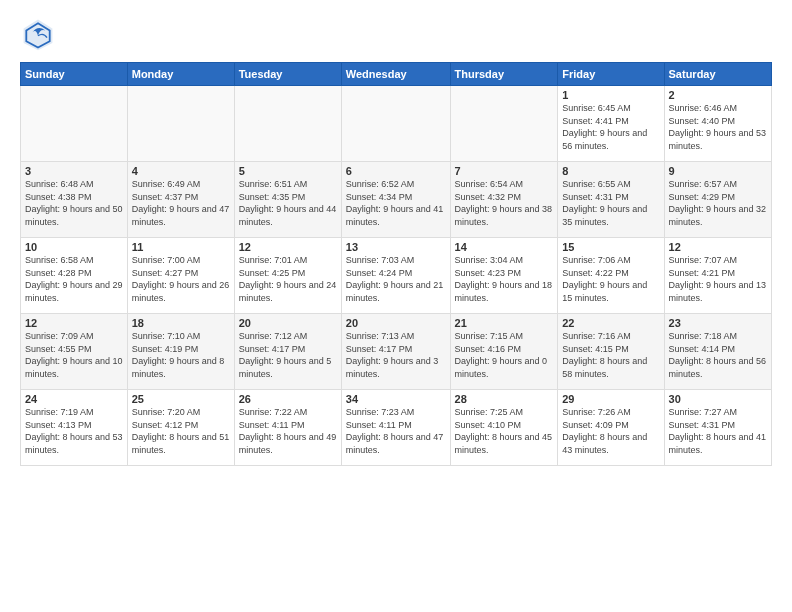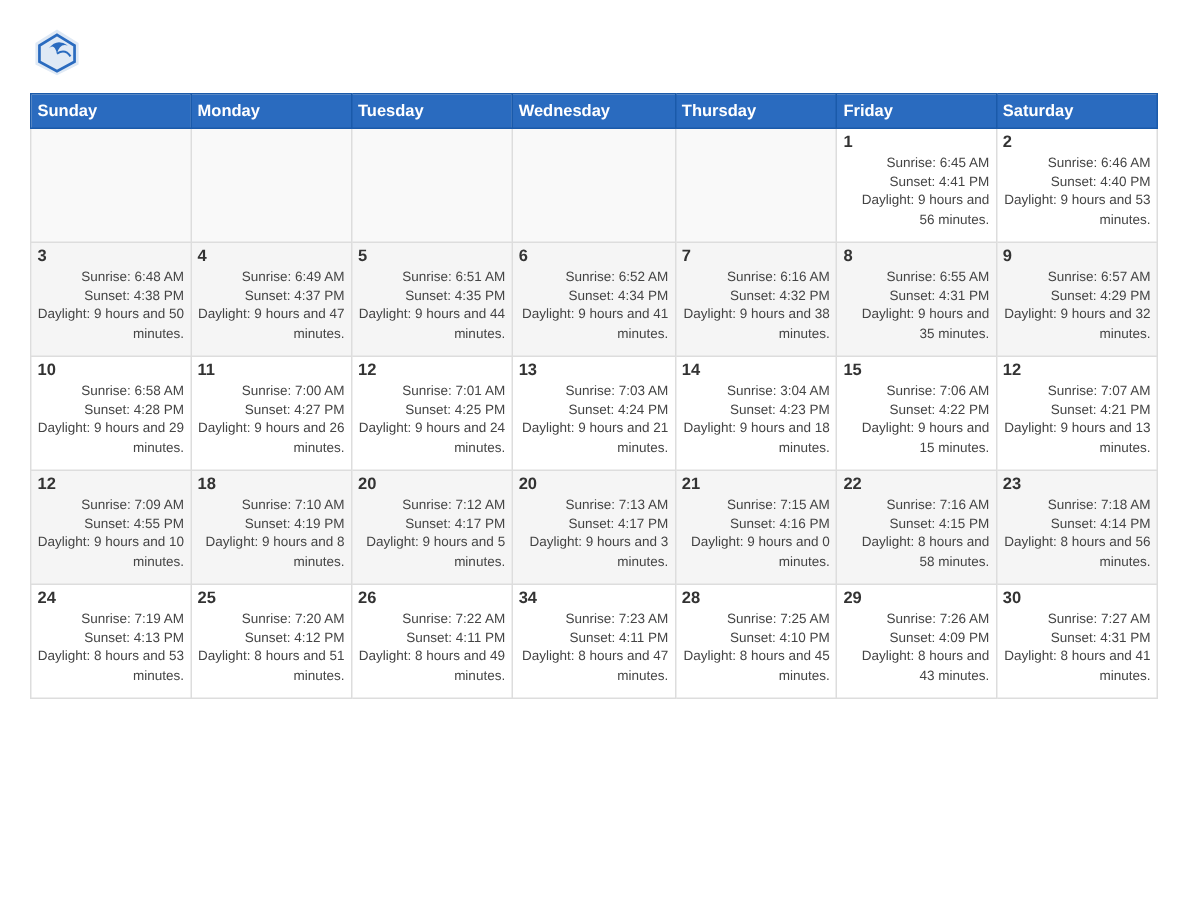--- a/index.html
+++ b/index.html
@@ -80,21 +80,20 @@
       font-size: 11px;
       font-weight: bold;
       color: #333;
       display: block;
       margin-bottom: 1px;
     }
     .day-info {
       font-size: 9px;
       color: #444;
       line-height: 1.4;
-      text-align: right;
     }
   </style>
 </head>
 <body>
 
 <div class="page">
   <div class="header">
     <div class="logo">
       <svg class="logo-icon" viewBox="0 0 40 40">
         <polygon points="20,4 36,14 36,30 20,38 4,30 4,14" fill="#2a6bbf" opacity="0.15"></polygon>
@@ -165,21 +164,21 @@
 Daylight: 9 hours and 44 minutes.</div>
           </td>
           <td>
             <span class="day-num">6</span>
             <div class="day-info">Sunrise: 6:52 AM
 Sunset: 4:34 PM
 Daylight: 9 hours and 41 minutes.</div>
           </td>
           <td>
             <span class="day-num">7</span>
-            <div class="day-info">Sunrise: 6:16 AM
+            <div class="day-info">Sunrise: 6:54 AM
 Sunset: 4:32 PM
 Daylight: 9 hours and 38 minutes.</div>
           </td>
           <td>
             <span class="day-num">8</span>
             <div class="day-info">Sunrise: 6:55 AM
 Sunset: 4:31 PM
 Daylight: 9 hours and 35 minutes.</div>
           </td>
           <td>

